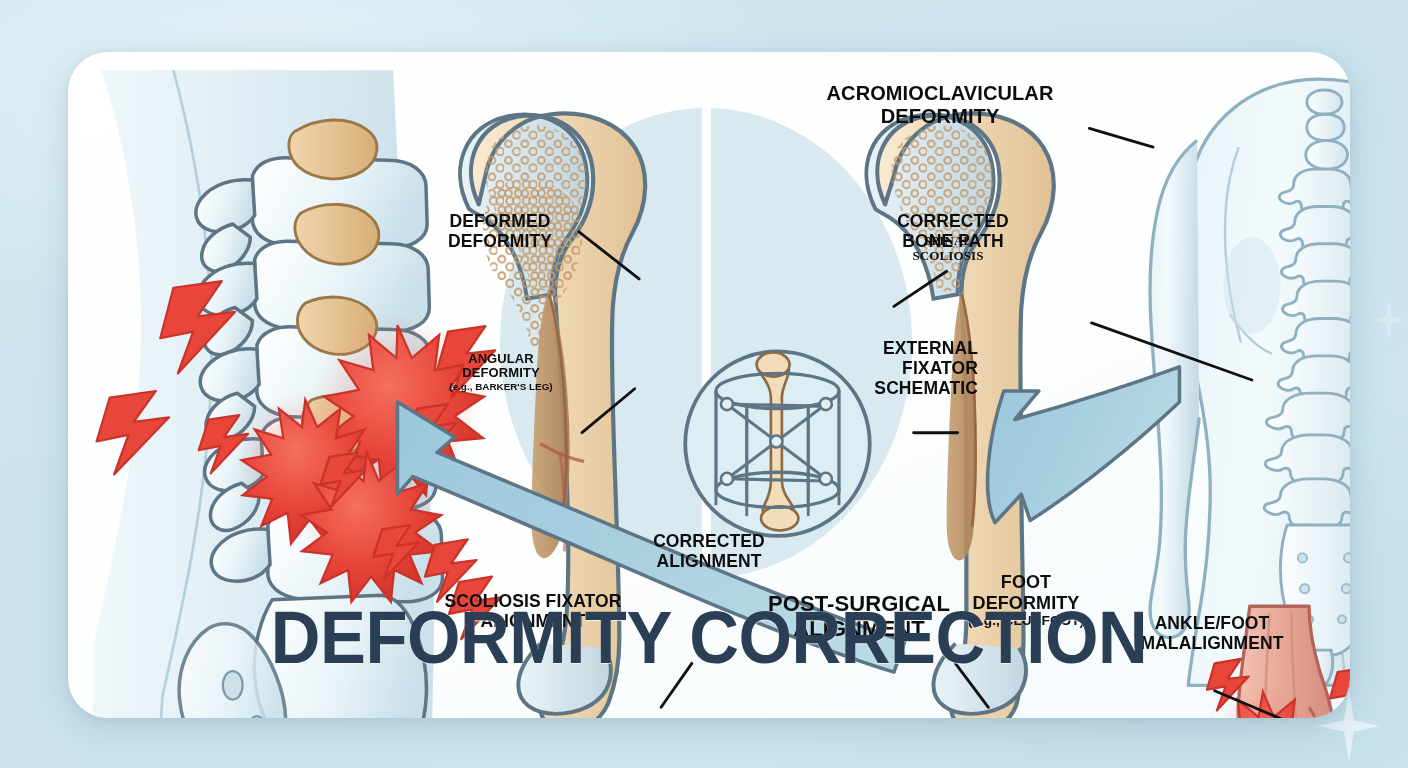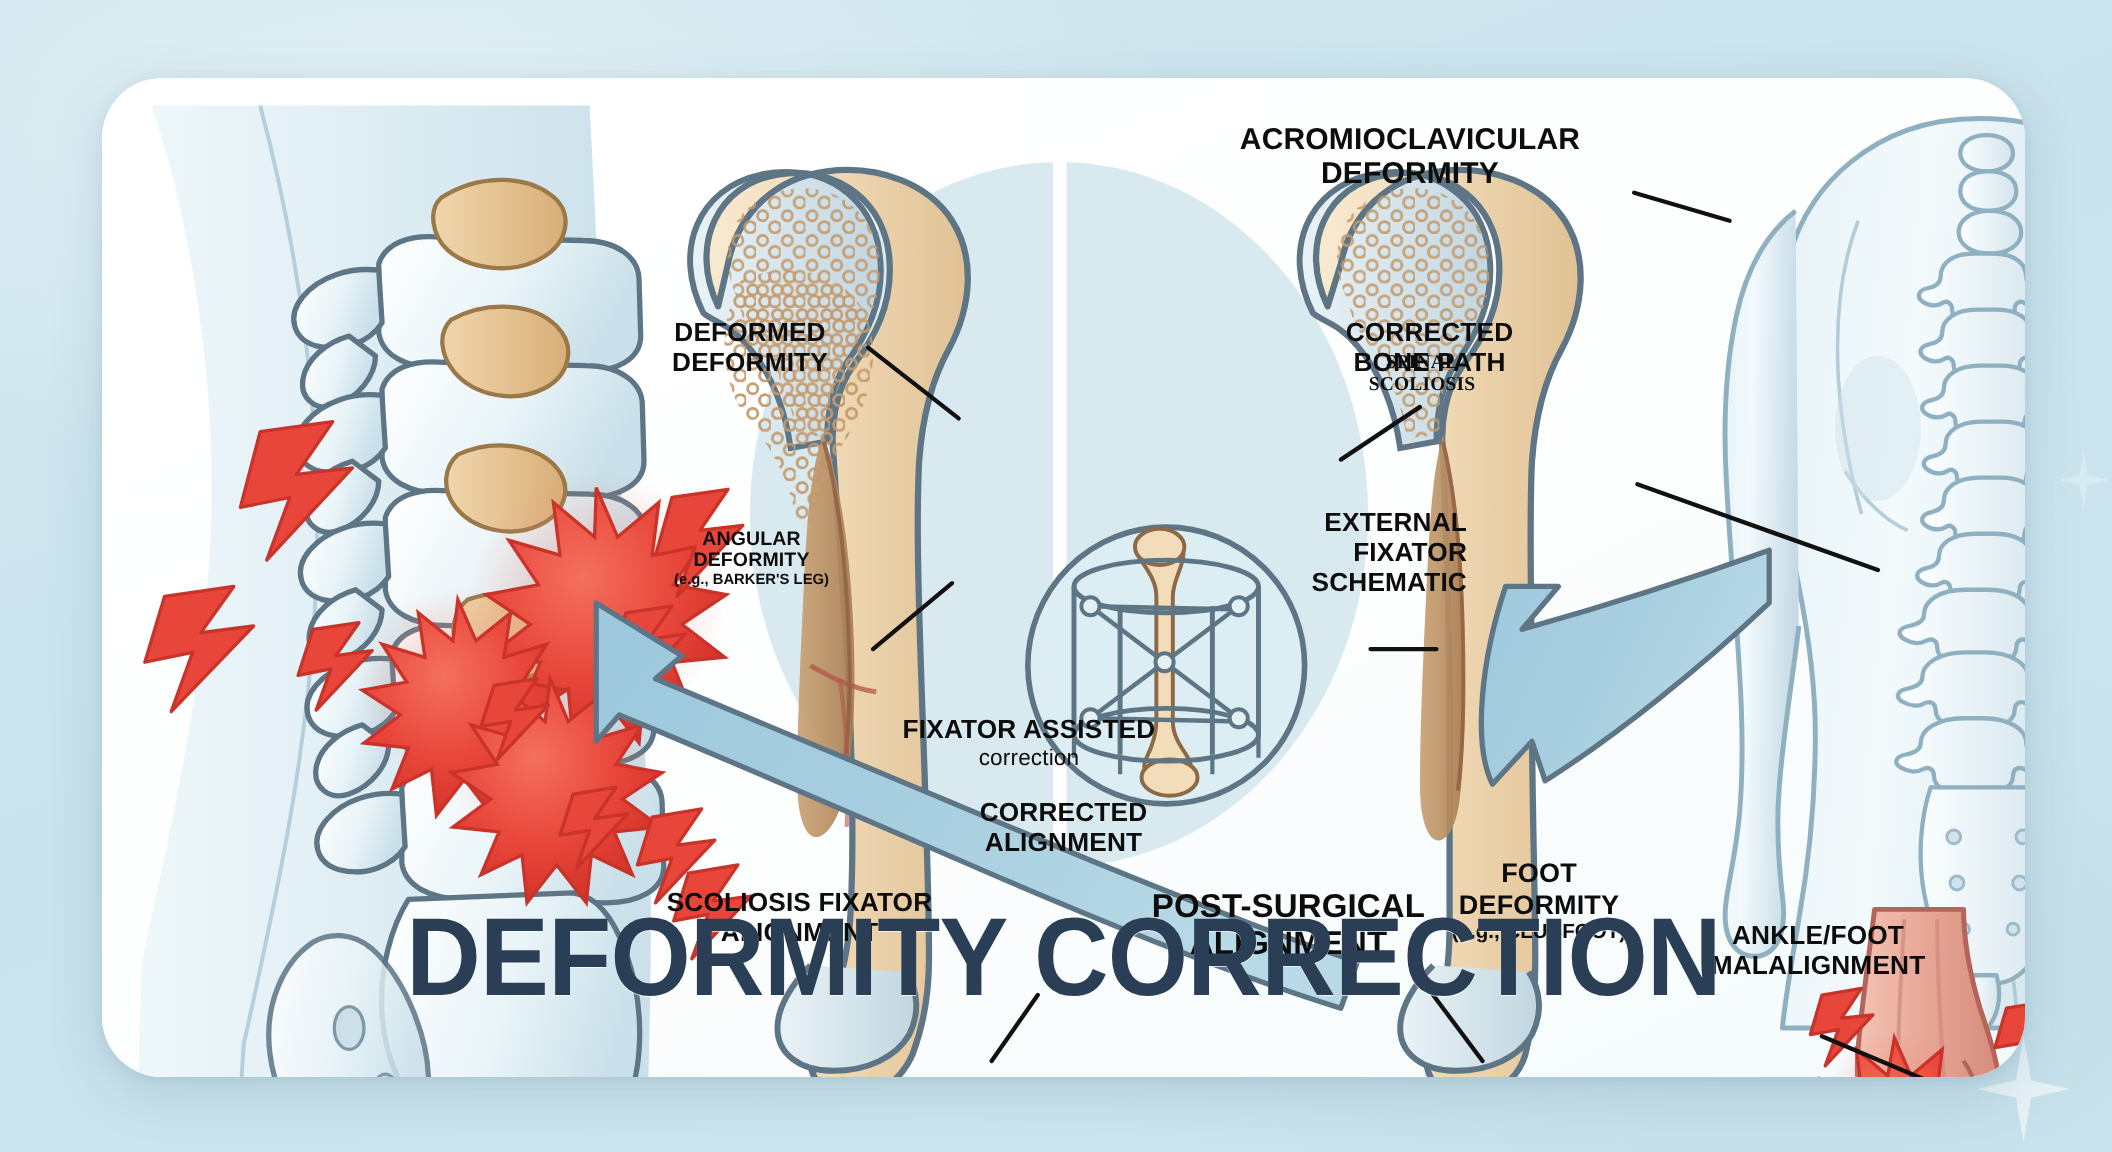--- a/index.html
+++ b/index.html
@@ -540,24 +540,20 @@
 
     <div class="lbl" style="left:348px;top:285px;width:170px;font-size:13px;">
       <span>ANGULAR
 DEFORMITY</span>
       <span class="sub">(e.g., BARKER'S LEG)</span>
     </div>
 
     <div class="lbl" style="left:340px;top:540px;width:250px;font-size:17.5px;">SCOLIOSIS FIXATOR
 ALIGNMENT</div>
 
-    <div class="lbl" style="left:498px;top:405px;width:240px;font-size:17.5px;">
-      <span>FIXATOR ASSISTED</span>
-      <span class="sub2">correction</span>
-    </div>
 
     <div class="lbl" style="left:546px;top:480px;width:190px;font-size:17.5px;">CORRECTED
 ALIGNMENT</div>
 
     <div class="lbl" style="left:676px;top:540px;width:230px;font-size:22px;">POST-SURGICAL
 ALIGNMENT</div>
 
     <div class="lbl" style="left:800px;top:160px;width:170px;font-size:17.5px;">CORRECTED
 BONE PATH</div>
 

